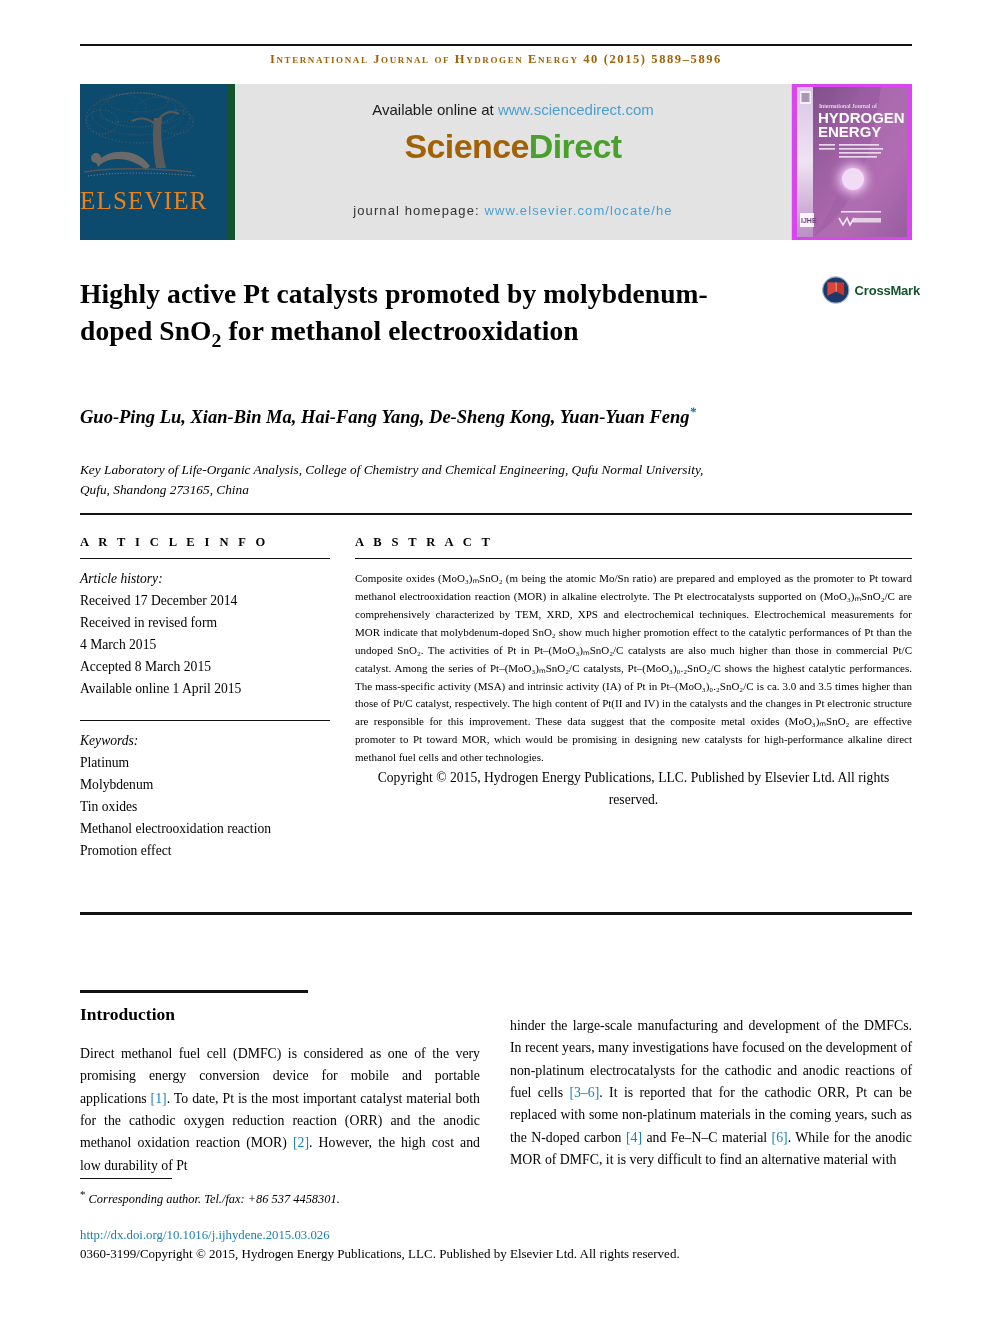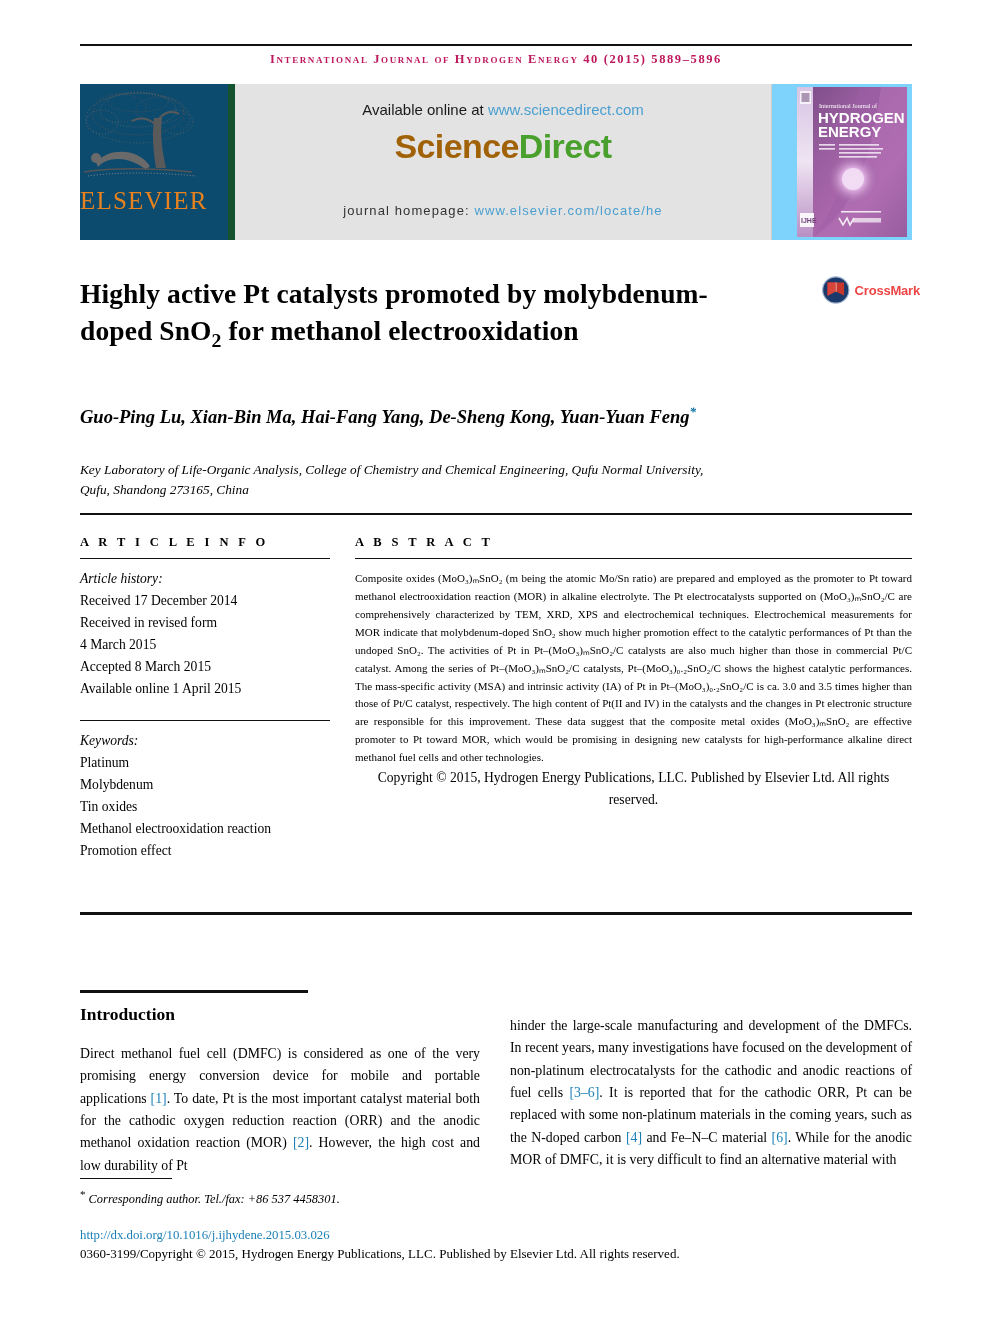--- a/index.html
+++ b/index.html
@@ -24,21 +24,21 @@
   }
   .runninghead {
     position: absolute;
     left: 80px; top: 52px; width: 832px;
     text-align: center;
     font-family: "Liberation Serif", serif;
     font-variant: small-caps;
     font-weight: bold;
     font-size: 12.5px;
     letter-spacing: 1.6px;
-    color: #be185d;
+    color: #a16207;
   }
 
   
   .masthead {
     position: absolute;
     left: 80px; top: 84px;
     width: 832px; height: 156px;
     display: flex;
     align-items: stretch;
   }
@@ -101,26 +101,25 @@
     font-size: 13px;
     letter-spacing: 1.1px;
     color: #333;
     white-space: nowrap;
   }
   .sd-home .link { color: #4a9fd0; }
 
   .cover-box {
     flex: 0 0 120px;
     width: 120px;
-    background: #7dd3fc;
+    background: #d946ef;
     border-left: 1px solid #cfcfcf;
     display: flex;
     align-items: center;
     justify-content: center;
-    padding-left: 20px;
   }
   .cover-img { width: 110px; height: 150px; display: block; }
 
   
   .paper-title {
     position: absolute;
     left: 80px; top: 258px;
     width: 640px;
     font-family: "Liberation Serif", serif;
     font-weight: bold;
@@ -133,21 +132,21 @@
     left: 822px; top: 268px;
     width: 98px; height: 44px;
     display: flex;
     align-items: center;
     gap: 5px;
   }
   .crossmark-label {
     font-family: "Liberation Sans", sans-serif;
     font-weight: bold;
     font-size: 13px;
-    color: #ef4444;
+    color: #14532d;
     letter-spacing: -0.2px;
   }
 
   .authors {
     position: absolute;
     left: 80px; top: 402px;
     width: 640px;
     font-family: "Liberation Serif", serif;
     font-style: italic;
     font-weight: bold;

